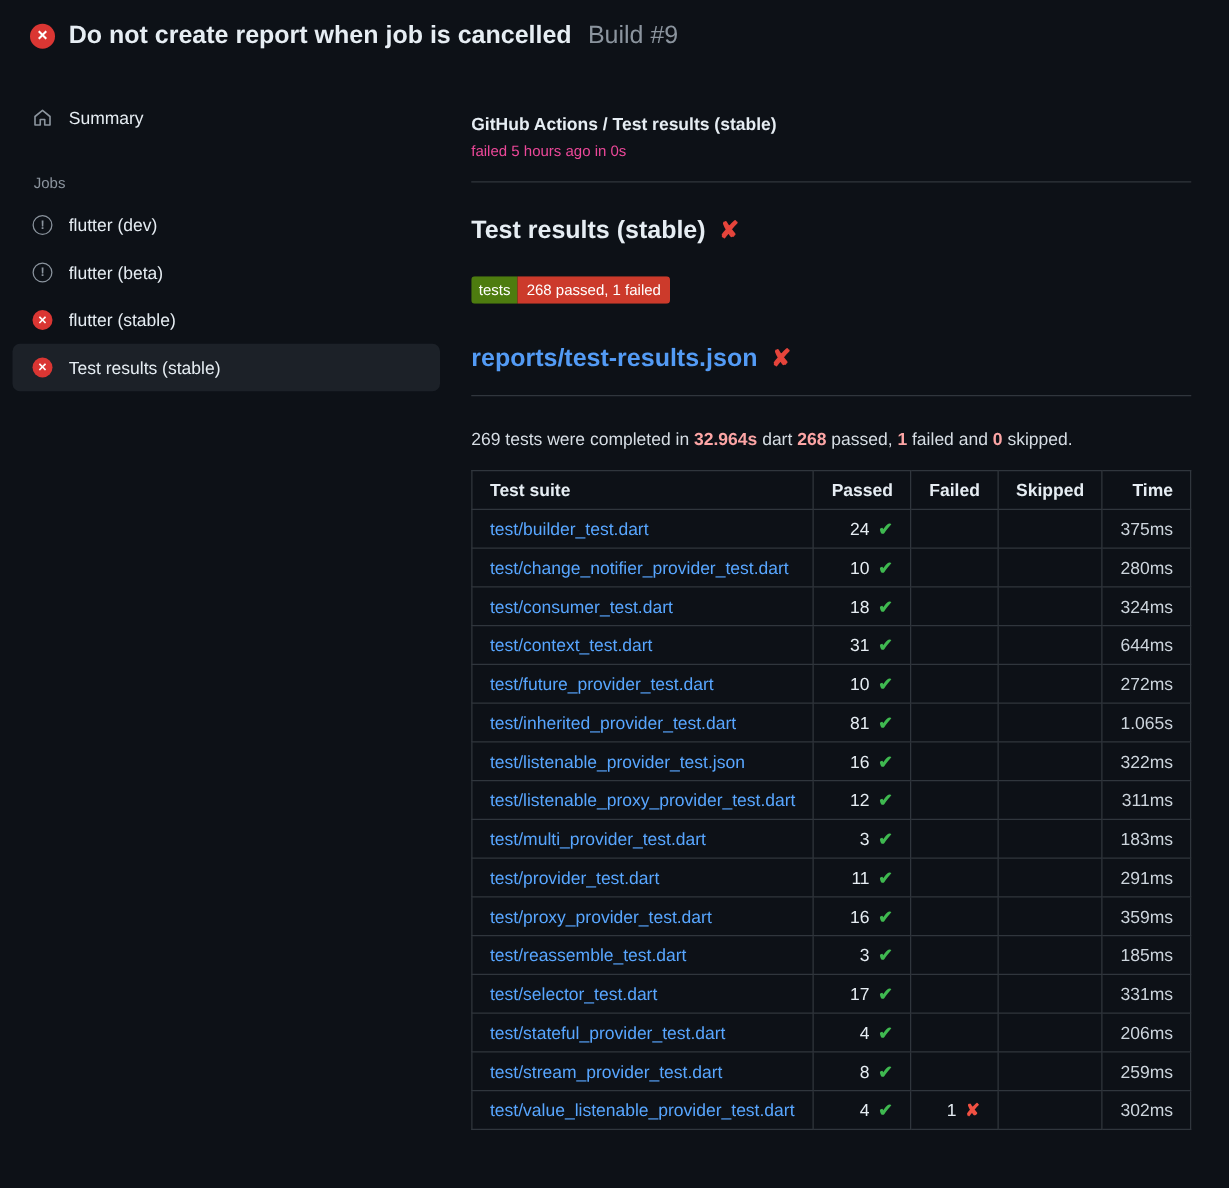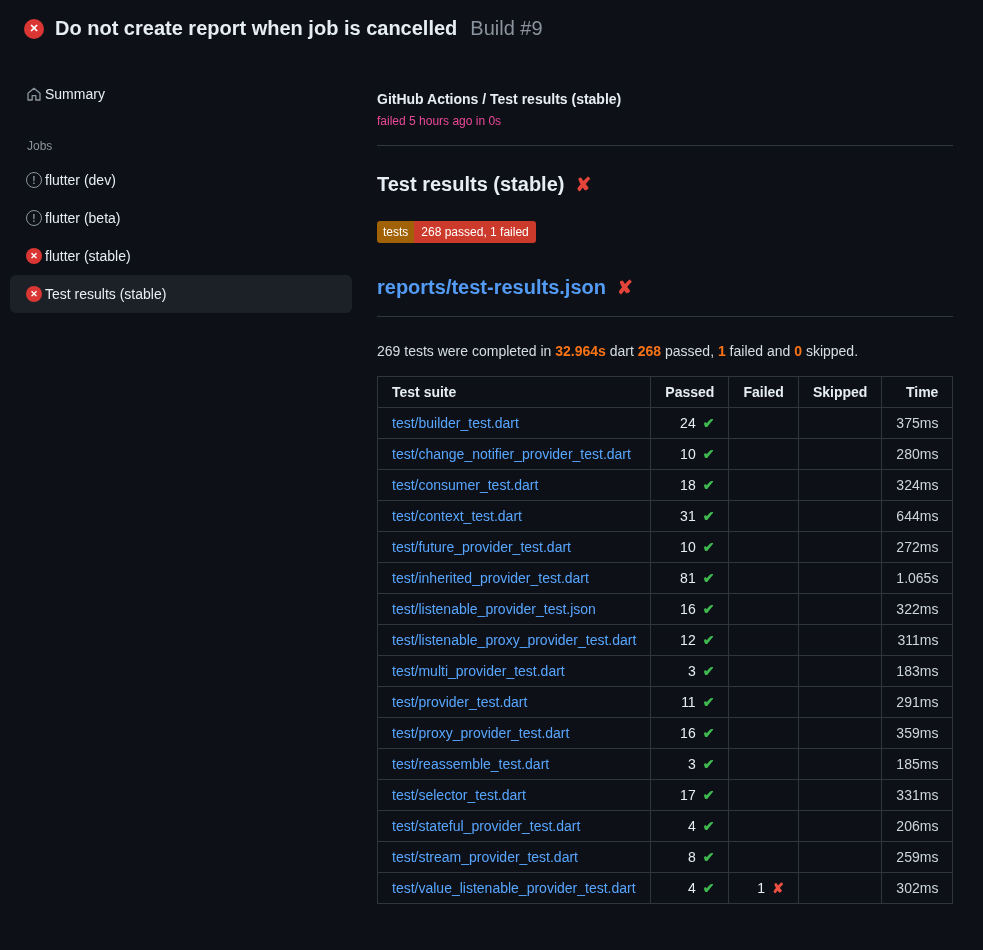--- a/index.html
+++ b/index.html
@@ -21,21 +21,21 @@
   .app-header .title { font-size:20px; font-weight:bold; color:#e6edf3; }
   .app-header .build { font-size:20px; color:#8b949e; margin-left:2px; }
 
   
   .layout { display:flex; align-items:flex-start; }
   .sidebar { flex:0 0 372px; padding:22px 20px 0 10px; }
   .main { flex:1; padding:24px 31px 0 5px; }
 
   
   .side-item {
-    display:flex; align-items:center; gap:3px;
+    display:flex; align-items:center; gap:13px;
     padding:11px 16px; border-radius:6px; font-size:14px; cursor:pointer;
   }
   .side-item.selected { background:#1c2128; }
   .jobs-heading { color:#8b949e; font-size:12px; margin:26px 0 8px 17px; }
   .icon16 { width:16px; height:16px; flex:0 0 16px; display:flex; align-items:center; justify-content:center; }
   .neutral-icon {
     border:1.6px solid #8b949e; border-radius:50%;
     color:#8b949e; font-size:10px; font-weight:bold;
   }
   .red-x-icon {
@@ -48,31 +48,31 @@
   .run-status { font-size:12px; color:#ec4899; margin-top:7px; }
   hr.divider { border:none; border-top:1px solid #30363d; margin:17px 0 0 0; }
 
   h2.section-title {
     font-size:20px; font-weight:bold; margin:27px 0 0 0;
     display:flex; align-items:center; gap:11px;
   }
   .x-mark { color:#e5443b; font-weight:bold; font-size:19px; line-height:1; }
 
   .badge { display:inline-flex; font-size:12px; border-radius:3px; overflow:hidden; margin-top:25px; }
-  .badge .badge-label { background:#a16207; color:#fff; padding:4px 6px; }
+  .badge .badge-label { background:#4d7c0f; color:#fff; padding:4px 6px; }
   .badge .badge-value { background:#cc3a2b; color:#fff; padding:4px 7px; }
 
   h3.report-title {
     font-size:20px; font-weight:bold; margin:33px 0 0 0;
     display:flex; align-items:center; gap:11px;
   }
   h3.report-title a { color:#539bf5; }
 
   .summary-line { font-size:14px; margin:26px 0 0 0; color:#d6dde4; }
-  .summary-line b { color:#f97316; }
+  .summary-line b { color:#fca5a5; }
 
   
   table.results {
     border-collapse:collapse; margin-top:17px; font-size:14px;
     background:#0d1117;
   }
   table.results th, table.results td {
     border:1px solid #30363d; padding:7px 14px; white-space:nowrap;
   }
   table.results th { text-align:left; font-weight:bold; color:#e6edf3; }

